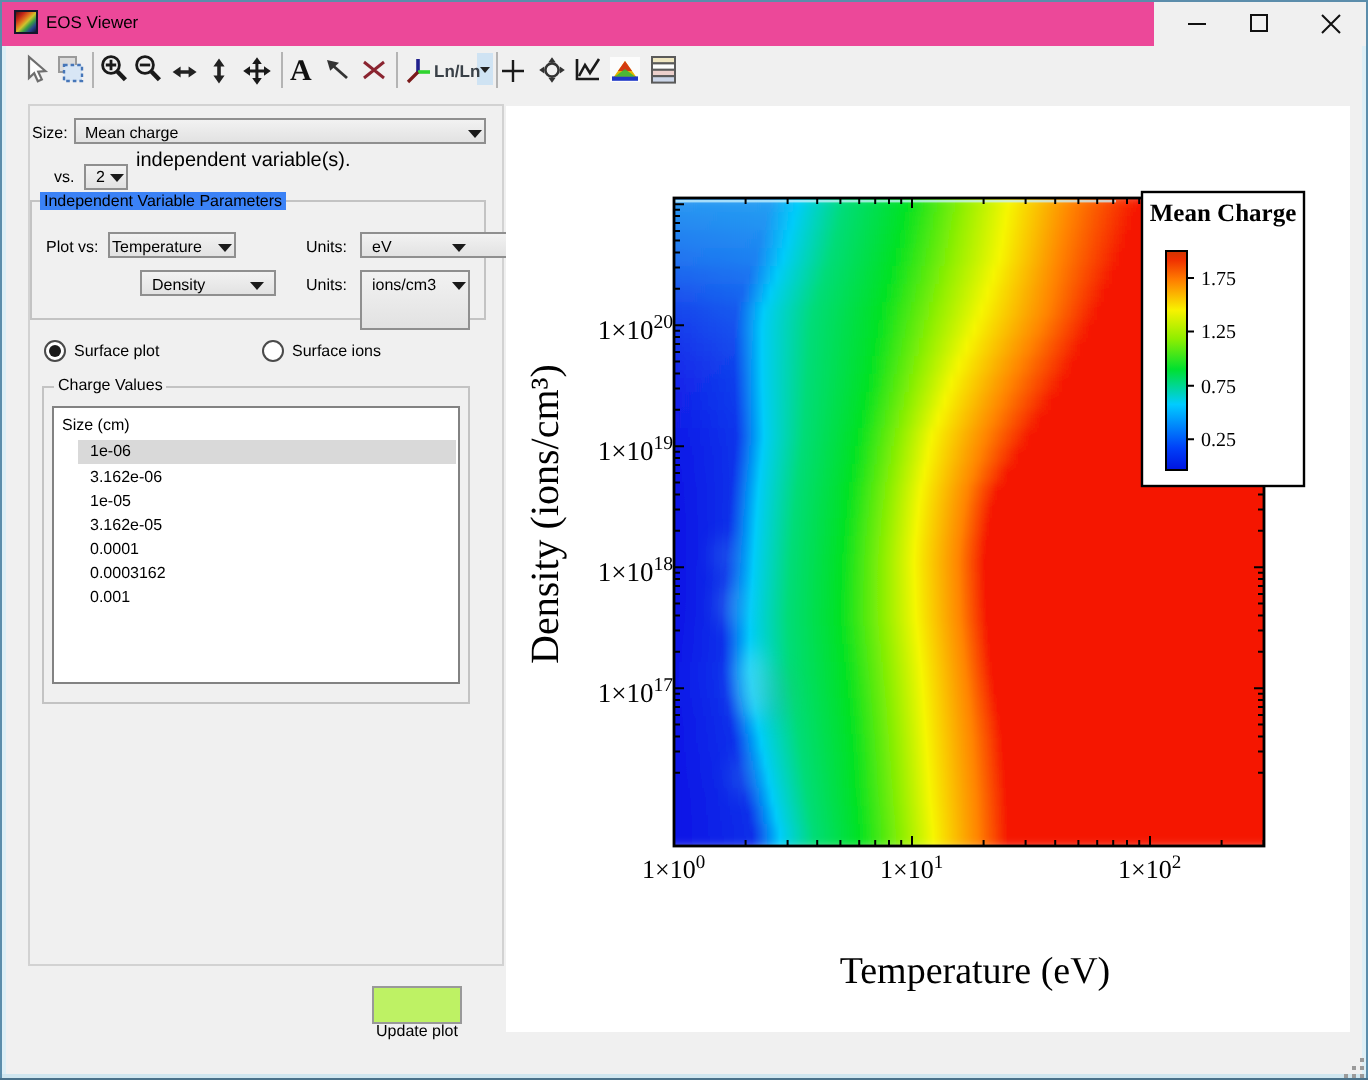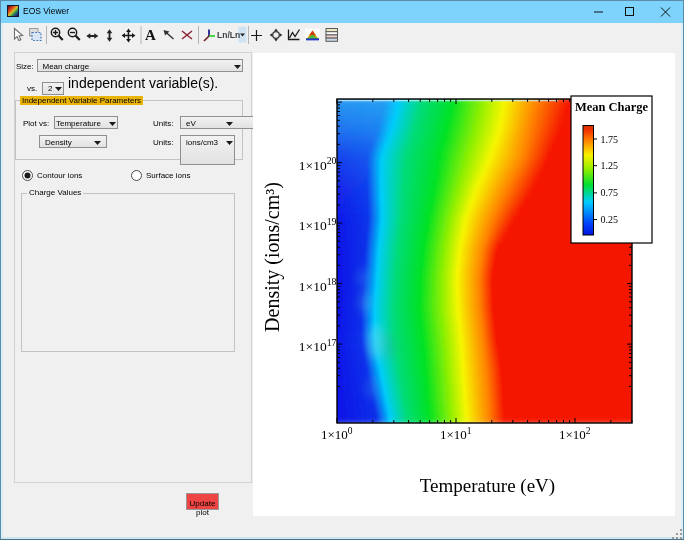--- a/index.html
+++ b/index.html
@@ -1,17 +1,17 @@
 <!DOCTYPE html>
 <html><head><meta charset="utf-8"><style>
 *{margin:0;padding:0}
 body{width:684px;height:540px;position:relative;overflow:hidden;background:#f0f0f0;font-family:"Liberation Sans",sans-serif}
 </style></head>
 <body>
-<div style="position:absolute;left:0;top:0;width:684px;height:23px;background:#7dd3fc">
+<div style="position:absolute;left:0;top:0;width:577px;height:23px;background:#ec4899">
 <svg width="12" height="12" style="position:absolute;left:7px;top:5px" viewBox="0 0 12 12">
 <defs>
         <linearGradient id="appic" x1="0" y1="0" x2="1" y2="1">
 <stop offset="0" stop-color="#5c0e10"></stop>
           <stop offset="0.22" stop-color="#c42817"></stop>
 <stop offset="0.40" stop-color="#e07a20"></stop>
           <stop offset="0.52" stop-color="#cfc32c"></stop>
 <stop offset="0.66" stop-color="#3b9e42"></stop>
           <stop offset="0.82" stop-color="#27408e"></stop>
 <stop offset="1" stop-color="#101830"></stop>
@@ -89,62 +89,73 @@
         <path d="M1 1h7l-3.5 4z" fill="#1a1a1a"></path>
       </svg>
 </div>
 <span style="position:absolute;left:25px;top:36px;font-size:8px">vs.</span>
 <div style="position:absolute;left:40px;top:33.5px;width:22px;height:13px;background:linear-gradient(#f2f2f2,#e2e2e2);border:1px solid #8f8f8f;box-sizing:border-box">
 <span style="position:absolute;left:5px;top:1.5px;font-size:8px;color:#000;white-space:nowrap">2</span>
 <svg width="9" height="6" style="position:absolute;left:11px;top:3.5px" viewBox="0 0 9 6">
         <path d="M1 1h7l-3.5 4z" fill="#1a1a1a"></path>
       </svg>
 </div>
-<span style="position:absolute;left:66px;top:27px;font-size:14px">independent variable(s).</span>
+<span style="position:absolute;left:66px;top:27px;font-size:10px">independent variable(s).</span>
 <div style="position:absolute;left:13px;top:52px;width:226px;height:58px;border:1px solid #c3c3c3"></div>
-<span style="position:absolute;left:18px;top:47.5px;font-size:8px;background:#eab308;padding:0 2px">Independent Variable Parameters</span>
+<span style="position:absolute;left:18px;top:47.5px;font-size:8px;background:#3b82f6;padding:0 2px">Independent Variable Parameters</span>
 <span style="position:absolute;left:21px;top:70.5px;font-size:8px">Plot vs:</span>
 <div style="position:absolute;left:52px;top:68px;width:64px;height:13px;background:linear-gradient(#f2f2f2,#e2e2e2);border:1px solid #8f8f8f;box-sizing:border-box">
 <span style="position:absolute;left:1px;top:1.5px;font-size:8px;color:#000;white-space:nowrap">Temperature</span>
 <svg width="9" height="6" style="position:absolute;left:53px;top:3.5px" viewBox="0 0 9 6">
         <path d="M1 1h7l-3.5 4z" fill="#1a1a1a"></path>
       </svg>
 </div>
 <span style="position:absolute;left:151px;top:70.5px;font-size:8px">Units:</span>
 <div style="position:absolute;left:178px;top:68px;width:74px;height:13px;background:linear-gradient(#f2f2f2,#e2e2e2);border:1px solid #8f8f8f;box-sizing:border-box">
 <span style="position:absolute;left:5px;top:1.5px;font-size:8px;color:#000;white-space:nowrap">eV</span>
 <svg width="9" height="6" style="position:absolute;left:44px;top:3.5px" viewBox="0 0 9 6">
         <path d="M1 1h7l-3.5 4z" fill="#1a1a1a"></path>
       </svg>
 </div>
-<div style="position:absolute;left:37px;top:87px;width:68px;height:13px;background:linear-gradient(#f2f2f2,#e2e2e2);border:1px solid #8f8f8f;box-sizing:border-box">
+<div style="position:absolute;left:68px;top:87px;width:68px;height:13px;background:linear-gradient(#f2f2f2,#e2e2e2);border:1px solid #8f8f8f;box-sizing:border-box">
 <span style="position:absolute;left:5px;top:1.5px;font-size:8px;color:#000;white-space:nowrap">Density</span>
 <svg width="9" height="6" style="position:absolute;left:53px;top:3.5px" viewBox="0 0 9 6">
         <path d="M1 1h7l-3.5 4z" fill="#1a1a1a"></path>
       </svg>
 </div>
 <span style="position:absolute;left:151px;top:89.5px;font-size:8px">Units:</span>
 <div style="position:absolute;left:178px;top:87px;width:55px;height:30px;background:linear-gradient(#f2f2f2,#e2e2e2);border:1px solid #8f8f8f;box-sizing:border-box">
 <span style="position:absolute;left:5px;top:1.5px;font-size:8px;color:#000;white-space:nowrap">ions/cm3</span>
 <svg width="9" height="6" style="position:absolute;left:44px;top:3.5px" viewBox="0 0 9 6">
         <path d="M1 1h7l-3.5 4z" fill="#1a1a1a"></path>
       </svg>
 </div>
 <svg width="12" height="12" style="position:absolute;left:20px;top:122px" viewBox="0 0 12 12">
       <circle cx="5.5" cy="5.5" r="5" fill="#fff" stroke="#4a4a4a"></circle>
       <circle cx="5.5" cy="5.5" r="3" fill="#1a1a1a"></circle>
     </svg>
-<span style="position:absolute;left:35px;top:123px;font-size:8px">Contour ions</span>
+<span style="position:absolute;left:35px;top:123px;font-size:8px">Surface plot</span>
 <svg width="12" height="12" style="position:absolute;left:129px;top:122px" viewBox="0 0 12 12">
       <circle cx="5.5" cy="5.5" r="5" fill="#fff" stroke="#4a4a4a"></circle>
     </svg>
 <span style="position:absolute;left:144px;top:123px;font-size:8px">Surface ions</span>
 <div style="position:absolute;left:19px;top:145px;width:212px;height:157px;border:1px solid #c3c3c3"></div>
 <span style="position:absolute;left:25px;top:140px;font-size:8px;background:#f0f0f0;padding:0 2px">Charge Values</span>
-<div style="position:absolute;left:184px;top:445px;width:33px;height:17px;background:#ef4444;border:1px solid #999;box-sizing:border-box;text-align:center;font-size:8px;padding-top:5px">Update plot</div>
+<div style="position:absolute;left:24px;top:155px;width:204px;height:139px;background:#fff;border:1px solid #828282;box-sizing:border-box;overflow:hidden">
+<div style="position:absolute;left:4px;top:4px;font-size:8px">Size (cm)</div>
+<div style="position:absolute;left:12px;top:16.3px;width:189px;height:11.5px;background:#d9d9d9"></div>
+<div style="position:absolute;left:18px;top:17.3px;font-size:8px;white-space:nowrap">1e-06</div>
+      <div style="position:absolute;left:18px;top:29.5px;font-size:8px;white-space:nowrap">3.162e-06</div>
+      <div style="position:absolute;left:18px;top:41.6px;font-size:8px;white-space:nowrap">1e-05</div>
+      <div style="position:absolute;left:18px;top:53.8px;font-size:8px;white-space:nowrap">3.162e-05</div>
+      <div style="position:absolute;left:18px;top:65.9px;font-size:8px;white-space:nowrap">0.0001</div>
+      <div style="position:absolute;left:18px;top:78.0px;font-size:8px;white-space:nowrap">0.0003162</div>
+      <div style="position:absolute;left:18px;top:90.2px;font-size:8px;white-space:nowrap">0.001</div>
+</div>
+<div style="position:absolute;left:184px;top:445px;width:45px;height:17px;background:#bef264;border:1px solid #999;box-sizing:border-box;text-align:center;font-size:8px;padding-top:17px">Update plot</div>
 </div>
 <svg width="423" height="463" viewBox="253 53 423 463" style="position:absolute;left:253px;top:53px">
 <defs>
 <linearGradient id="g0" x1="0" y1="0" x2="1" y2="0">
         <stop offset="0.0000" stop-color="#2a96f2"></stop>
         <stop offset="0.1622" stop-color="#249ef3"></stop>
         <stop offset="0.2096" stop-color="#00ccfa"></stop>
         <stop offset="0.2881" stop-color="#00dc78"></stop>
         <stop offset="0.3966" stop-color="#05e223"></stop>
         <stop offset="0.4954" stop-color="#96f000"></stop>

